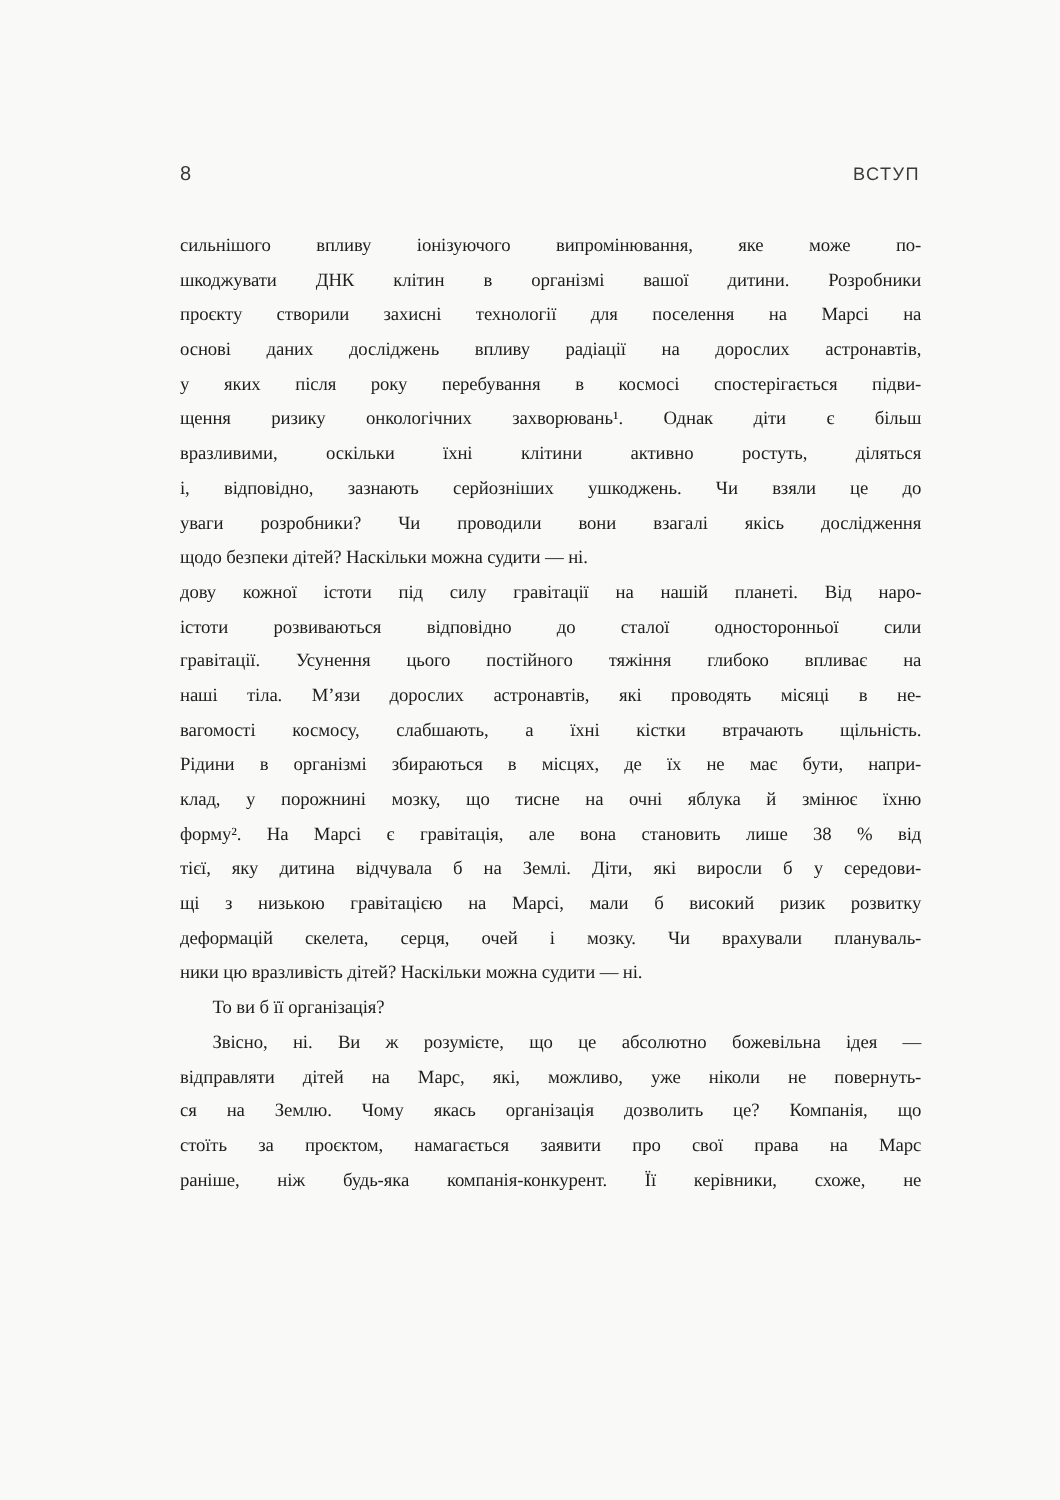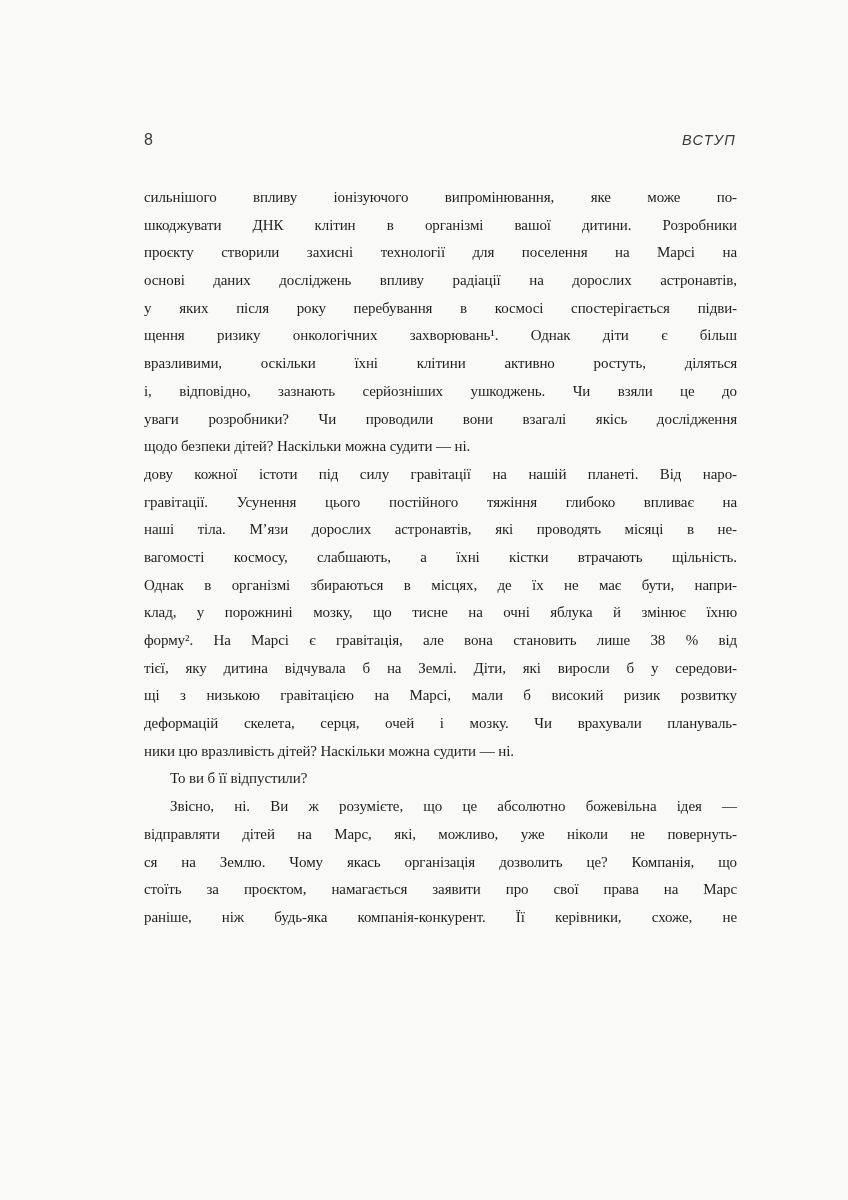--- a/index.html
+++ b/index.html
@@ -27,21 +27,20 @@
     color: #3b3b3b;
   }
   .page-number {
     font-size: 16px;
     letter-spacing: 0.5px;
   }
   .running-title {
     font-size: 14.5px;
     letter-spacing: 1.2px;
     font-weight: 400;
-    font-style: italic;
   }
   .text-block {
     position: absolute;
     left: 144px;
     top: 184px;
     width: 593px;
     font-size: 15px;
     letter-spacing: -0.1px;
     color: #1e1e1e;
   }
@@ -73,30 +72,31 @@
       <div class="line">шкоджувати ДНК клітин в організмі вашої дитини. Розробники</div>
       <div class="line">проєкту створили захисні технології для поселення на Марсі на</div>
       <div class="line">основі даних досліджень впливу радіації на дорослих астронавтів,</div>
       <div class="line">у яких після року перебування в космосі спостерігається підви-</div>
       <div class="line">щення ризику онкологічних захворювань¹. Однак діти є більш</div>
       <div class="line">вразливими, оскільки їхні клітини активно ростуть, діляться</div>
       <div class="line">і, відповідно, зазнають серйозніших ушкоджень. Чи взяли це до</div>
       <div class="line">уваги розробники? Чи проводили вони взагалі якісь дослідження</div>
       <div class="line last">щодо безпеки дітей? Наскільки можна судити — ні.</div>
       <div class="line">дову кожної істоти під силу гравітації на нашій планеті. Від наро-</div>
+      <div class="line">істоти розвиваються відповідно до сталої односторонньої сили</div>
       <div class="line">гравітації. Усунення цього постійного тяжіння глибоко впливає на</div>
       <div class="line">наші тіла. М’язи дорослих астронавтів, які проводять місяці в не-</div>
       <div class="line">вагомості космосу, слабшають, а їхні кістки втрачають щільність.</div>
-      <div class="line">Однак в організмі збираються в місцях, де їх не має бути, напри-</div>
+      <div class="line">Рідини в організмі збираються в місцях, де їх не має бути, напри-</div>
       <div class="line">клад, у порожнині мозку, що тисне на очні яблука й змінює їхню</div>
       <div class="line">форму². На Марсі є гравітація, але вона становить лише 38 % від</div>
       <div class="line">тієї, яку дитина відчувала б на Землі. Діти, які виросли б у середови-</div>
       <div class="line">щі з низькою гравітацією на Марсі, мали б високий ризик розвитку</div>
       <div class="line">деформацій скелета, серця, очей і мозку. Чи врахували плануваль-</div>
       <div class="line last">ники цю вразливість дітей? Наскільки можна судити — ні.</div>
-      <div class="line last indent">То ви б її відпустили?</div>
+      <div class="line last indent">То ви б її організація?</div>
       <div class="line indent">Звісно, ні. Ви ж розумієте, що це абсолютно божевільна ідея —</div>
       <div class="line">відправляти дітей на Марс, які, можливо, уже ніколи не повернуть-</div>
       <div class="line">ся на Землю. Чому якась організація дозволить це? Компанія, що</div>
       <div class="line">стоїть за проєктом, намагається заявити про свої права на Марс</div>
       <div class="line">раніше, ніж будь-яка компанія-конкурент. Її керівники, схоже, не</div>
     </div>
 </div>
 
 </body></html>

